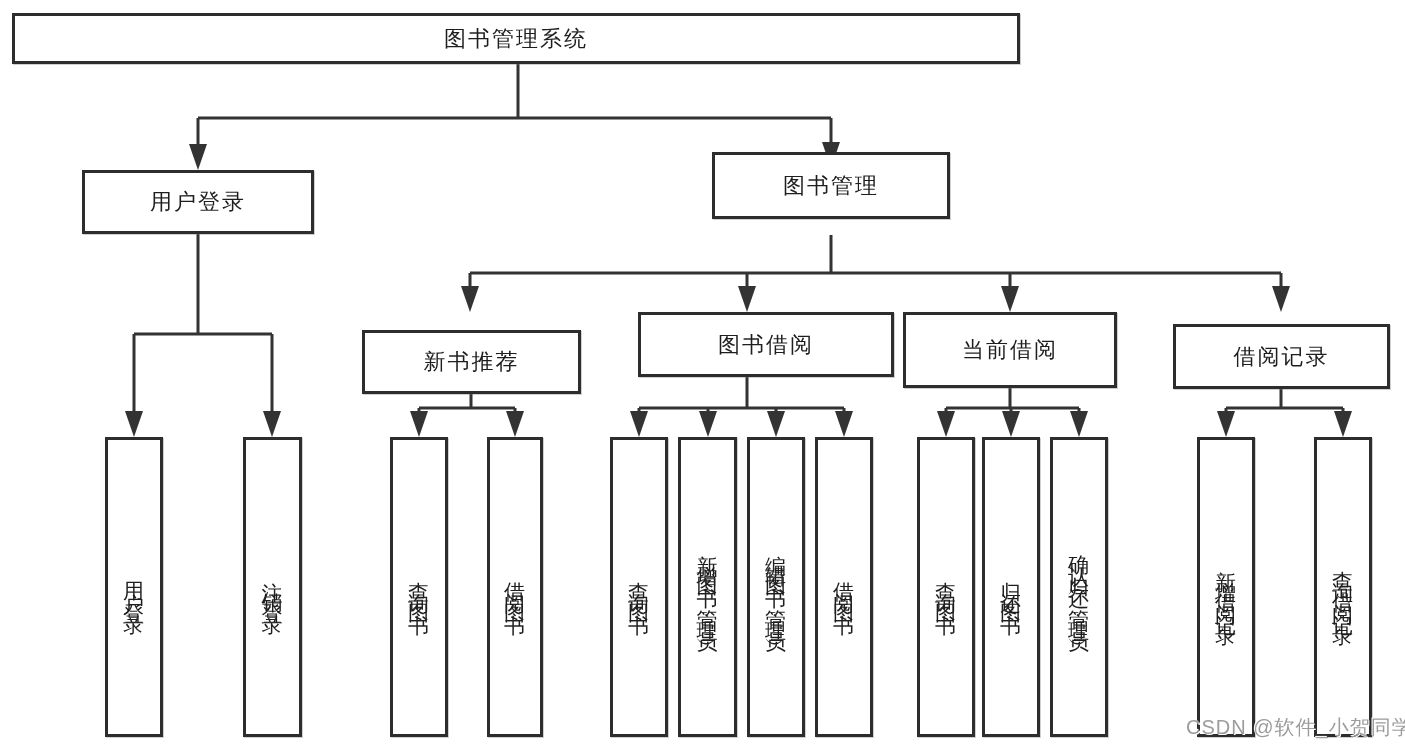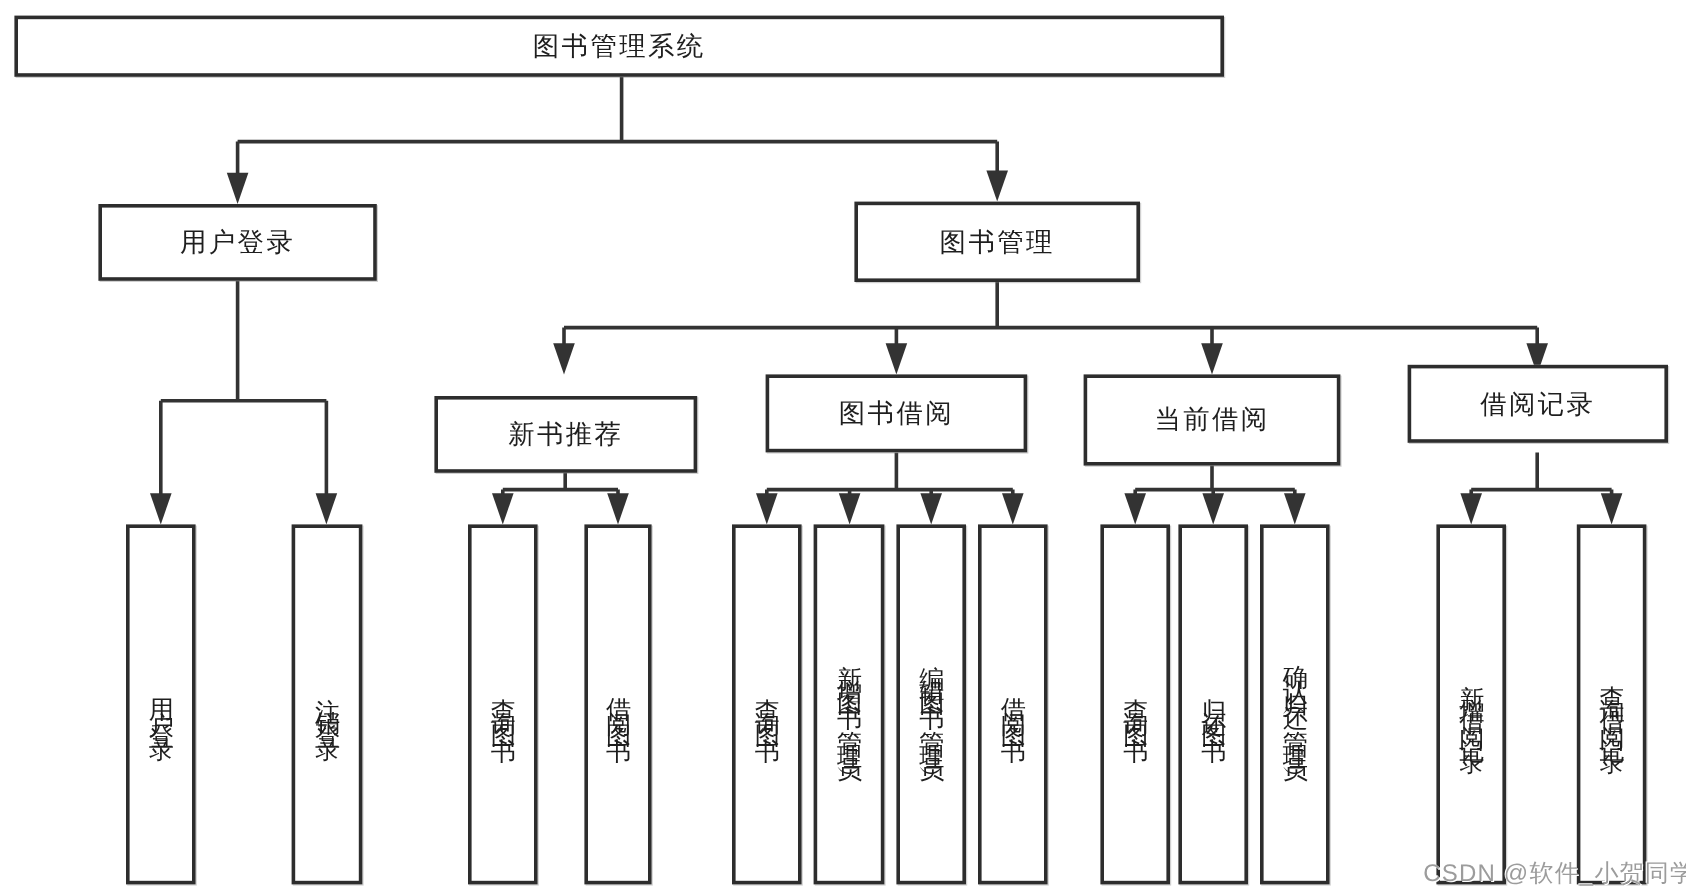--- a/index.html
+++ b/index.html
@@ -97,26 +97,26 @@
     <g>
       <path d="M1281 377 V408 M1226 408 H1343 M1226 408 V415 M1343 408 V415"></path>
       <use href="#ah" x="1226" y="437"></use>
       <use href="#ah" x="1343" y="437"></use>
     </g>
   </svg>
 
   <div class="node hbox" style="left:12px;top:13px;width:1008px;height:51px">图书管理系统</div>
 
   <div class="node hbox" style="left:82px;top:170px;width:232px;height:64px">用户登录</div>
-  <div class="node hbox" style="left:712px;top:168px;width:238px;height:67px">图书管理</div>
+  <div class="node hbox" style="left:712px;top:152px;width:238px;height:67px">图书管理</div>
 
   <div class="node hbox" style="left:362px;top:330px;width:219px;height:64px">新书推荐</div>
-  <div class="node hbox" style="left:638px;top:312px;width:218px;height:65px">图书借阅</div>
+  <div class="node hbox" style="left:638px;top:312px;width:256px;height:65px">图书借阅</div>
   <div class="node hbox" style="left:903px;top:312px;width:214px;height:76px">当前借阅</div>
-  <div class="node hbox" style="left:1173px;top:304px;width:217px;height:65px">借阅记录</div>
+  <div class="node hbox" style="left:1173px;top:324px;width:217px;height:65px">借阅记录</div>
 
   <div class="node vbox" style="left:105px;top:437px;width:58px;height:300px">
     <span>用户登录</span>
   </div>
   <div class="node vbox" style="left:243px;top:437px;width:59px;height:300px">
     <span>注销登录</span>
   </div>
 
   <div class="node vbox" style="left:390px;top:437px;width:58px;height:300px">
     <span>查询图书</span>

